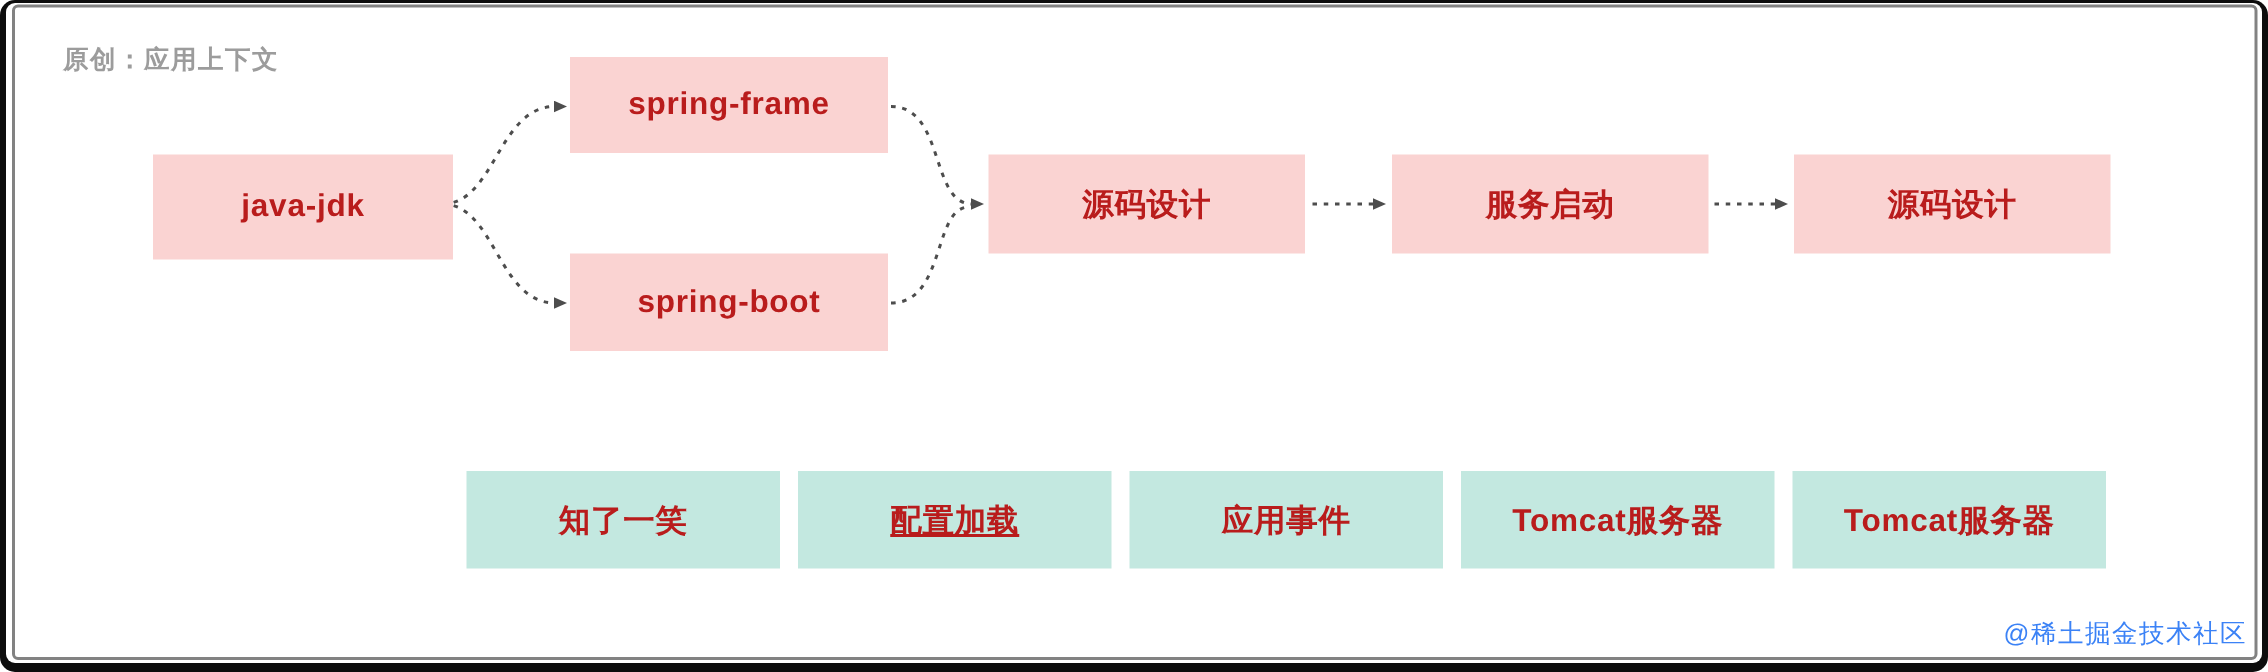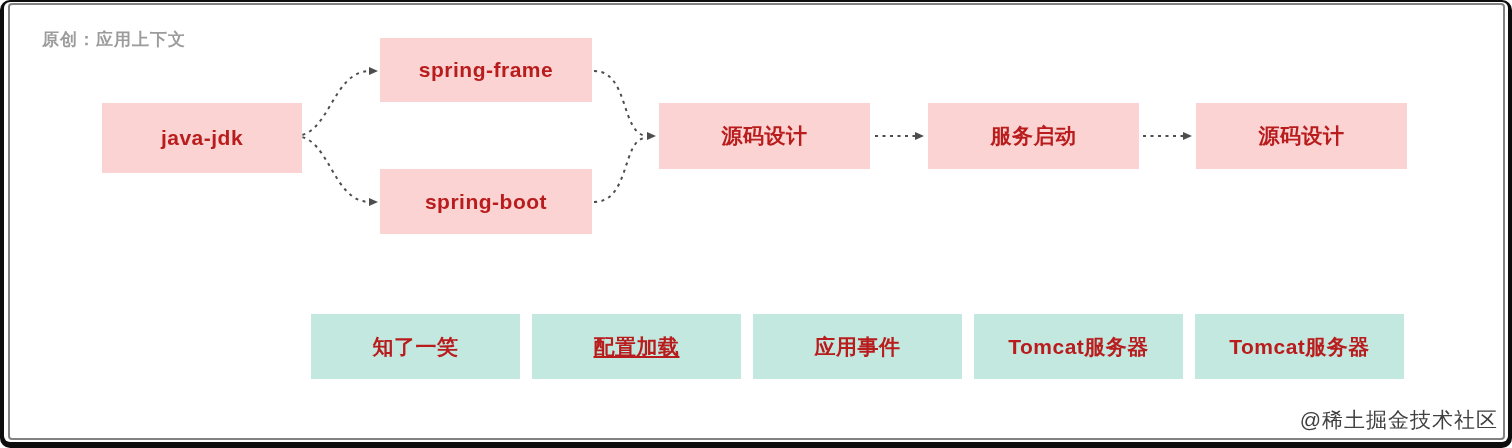--- a/index.html
+++ b/index.html
@@ -62,22 +62,22 @@
     left: 0;
     top: 0;
     width: 100%;
     height: 100%;
     pointer-events: none;
   }
   .site-watermark {
     position: absolute;
     right: 10px;
     bottom: 8px;
-    font-size: 21px;
-    color: #404040;
+    font-size: 17px;
+    color: #3b82f6;
     letter-spacing: 1px;
   }
 </style>
 </head>
 <body>
 
 <div class="frame">
   <div class="canvas">
 
     <div class="author-label">原创：应用上下文</div>

